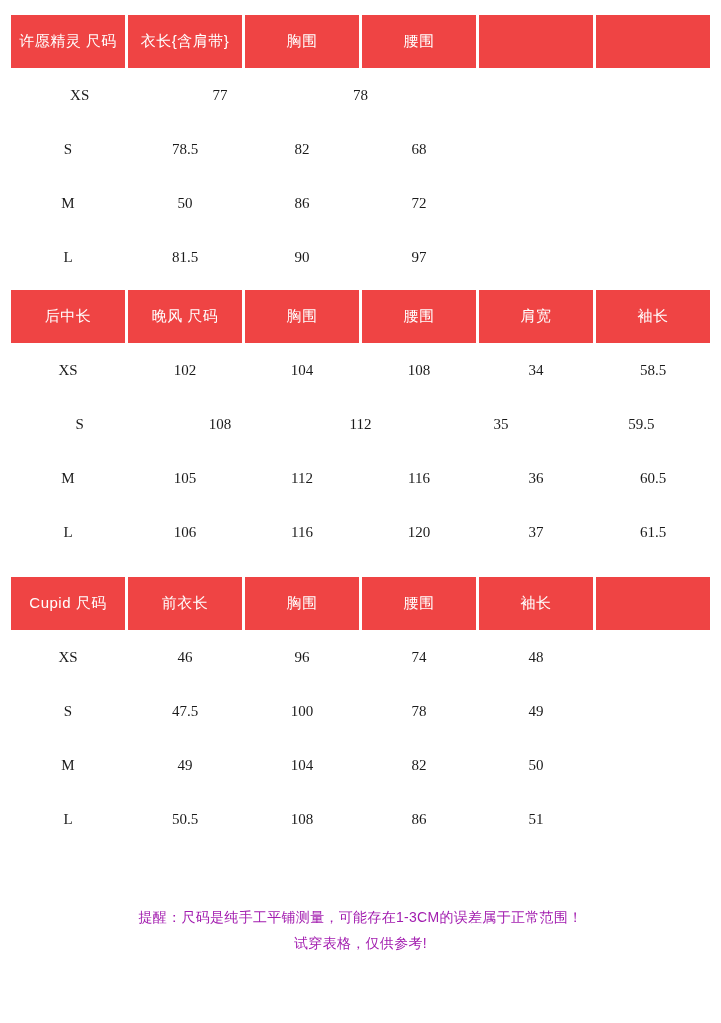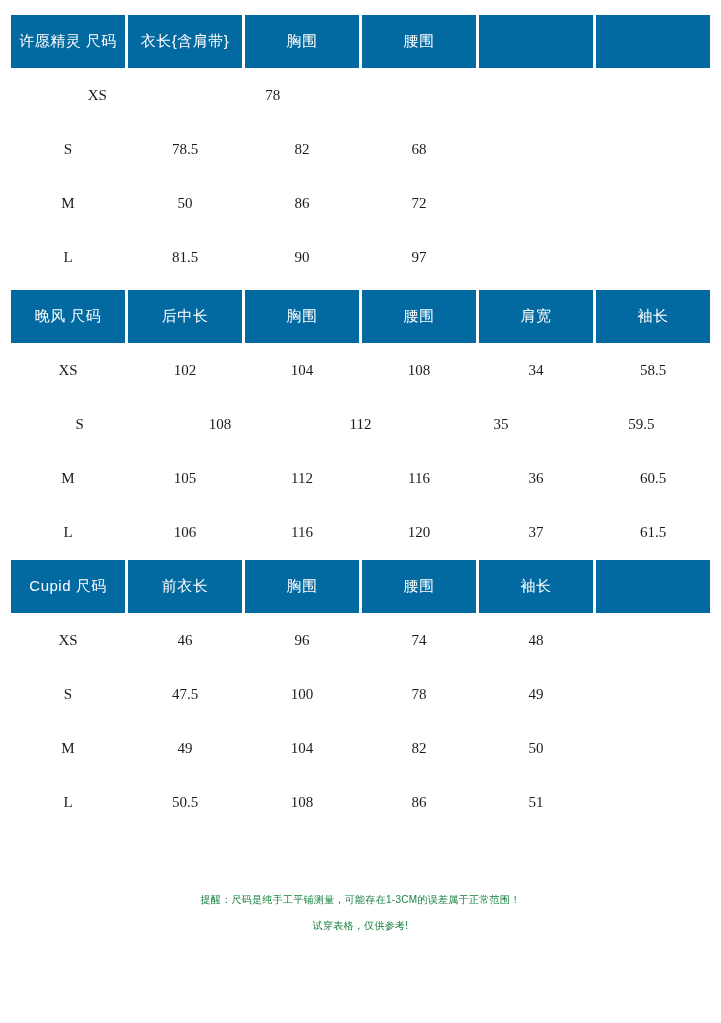--- a/index.html
+++ b/index.html
@@ -21,30 +21,30 @@
     background: #ffffff;
   }
 
   
   .chart-block {
     width: 699px;
     margin: 0 auto;
   }
   .chart-block.block-1 { margin-top: 15px; }
   .chart-block.block-2 { margin-top: 6px; }
-  .chart-block.block-3 { margin-top: 1px; }
+  .chart-block.block-3 { margin-top: 18px; }
 
   .header-row {
     display: flex;
     width: 699px;
     height: 53px;
   }
   .header-cell {
     flex: 1 1 0;
-    background: #0369a1;
+    background: #ef4444;
     margin-right: 3px;
     display: flex;
     align-items: center;
     justify-content: center;
     color: #ffffff;
     font-size: 15px;
     letter-spacing: 0.5px;
     box-sizing: border-box;
     padding: 0 8px;
     white-space: nowrap;
@@ -72,22 +72,22 @@
     font-family: "Liberation Serif", "DejaVu Serif", serif;
   }
   .data-cell:last-child { margin-right: 0; }
   .data-cell.size-cell { font-family: "Liberation Serif", "DejaVu Serif", serif; }
   .data-cell.blank { color: transparent; }
 
   
   .footer-note {
     margin-top: 58px;
     text-align: center;
-    color: #15803d;
-    font-size: 10px;
+    color: #a21caf;
+    font-size: 14px;
     line-height: 26px;
     letter-spacing: 0.3px;
   }
   .footer-note .note-line {
     display: block;
   }
 </style>
 </head>
 <body>
 
@@ -97,20 +97,21 @@
     <div class="header-row">
       <div class="header-cell label-cell">许愿精灵 尺码</div>
       <div class="header-cell">衣长{含肩带}</div>
       <div class="header-cell">胸围</div>
       <div class="header-cell">腰围</div>
       <div class="header-cell empty-cell"></div>
       <div class="header-cell empty-cell"></div>
     </div>
     <div class="data-row">
       <div class="data-cell size-cell">XS</div>
+      <div class="data-cell">77</div>
       <div class="data-cell">78</div>
       <div class="data-cell blank"></div>
       <div class="data-cell blank"></div>
     </div>
     <div class="data-row">
       <div class="data-cell size-cell">S</div>
       <div class="data-cell">78.5</div>
       <div class="data-cell">82</div>
       <div class="data-cell">68</div>
       <div class="data-cell blank"></div>
@@ -129,22 +130,22 @@
       <div class="data-cell">81.5</div>
       <div class="data-cell">90</div>
       <div class="data-cell">97</div>
       <div class="data-cell blank"></div>
       <div class="data-cell blank"></div>
     </div>
   </div>
 
   <div class="chart-block block-2">
     <div class="header-row">
+      <div class="header-cell">后中长</div>
       <div class="header-cell label-cell">晚风 尺码</div>
-      <div class="header-cell">后中长</div>
       <div class="header-cell">胸围</div>
       <div class="header-cell">腰围</div>
       <div class="header-cell">肩宽</div>
       <div class="header-cell">袖长</div>
     </div>
     <div class="data-row">
       <div class="data-cell size-cell">XS</div>
       <div class="data-cell">102</div>
       <div class="data-cell">104</div>
       <div class="data-cell">108</div>

